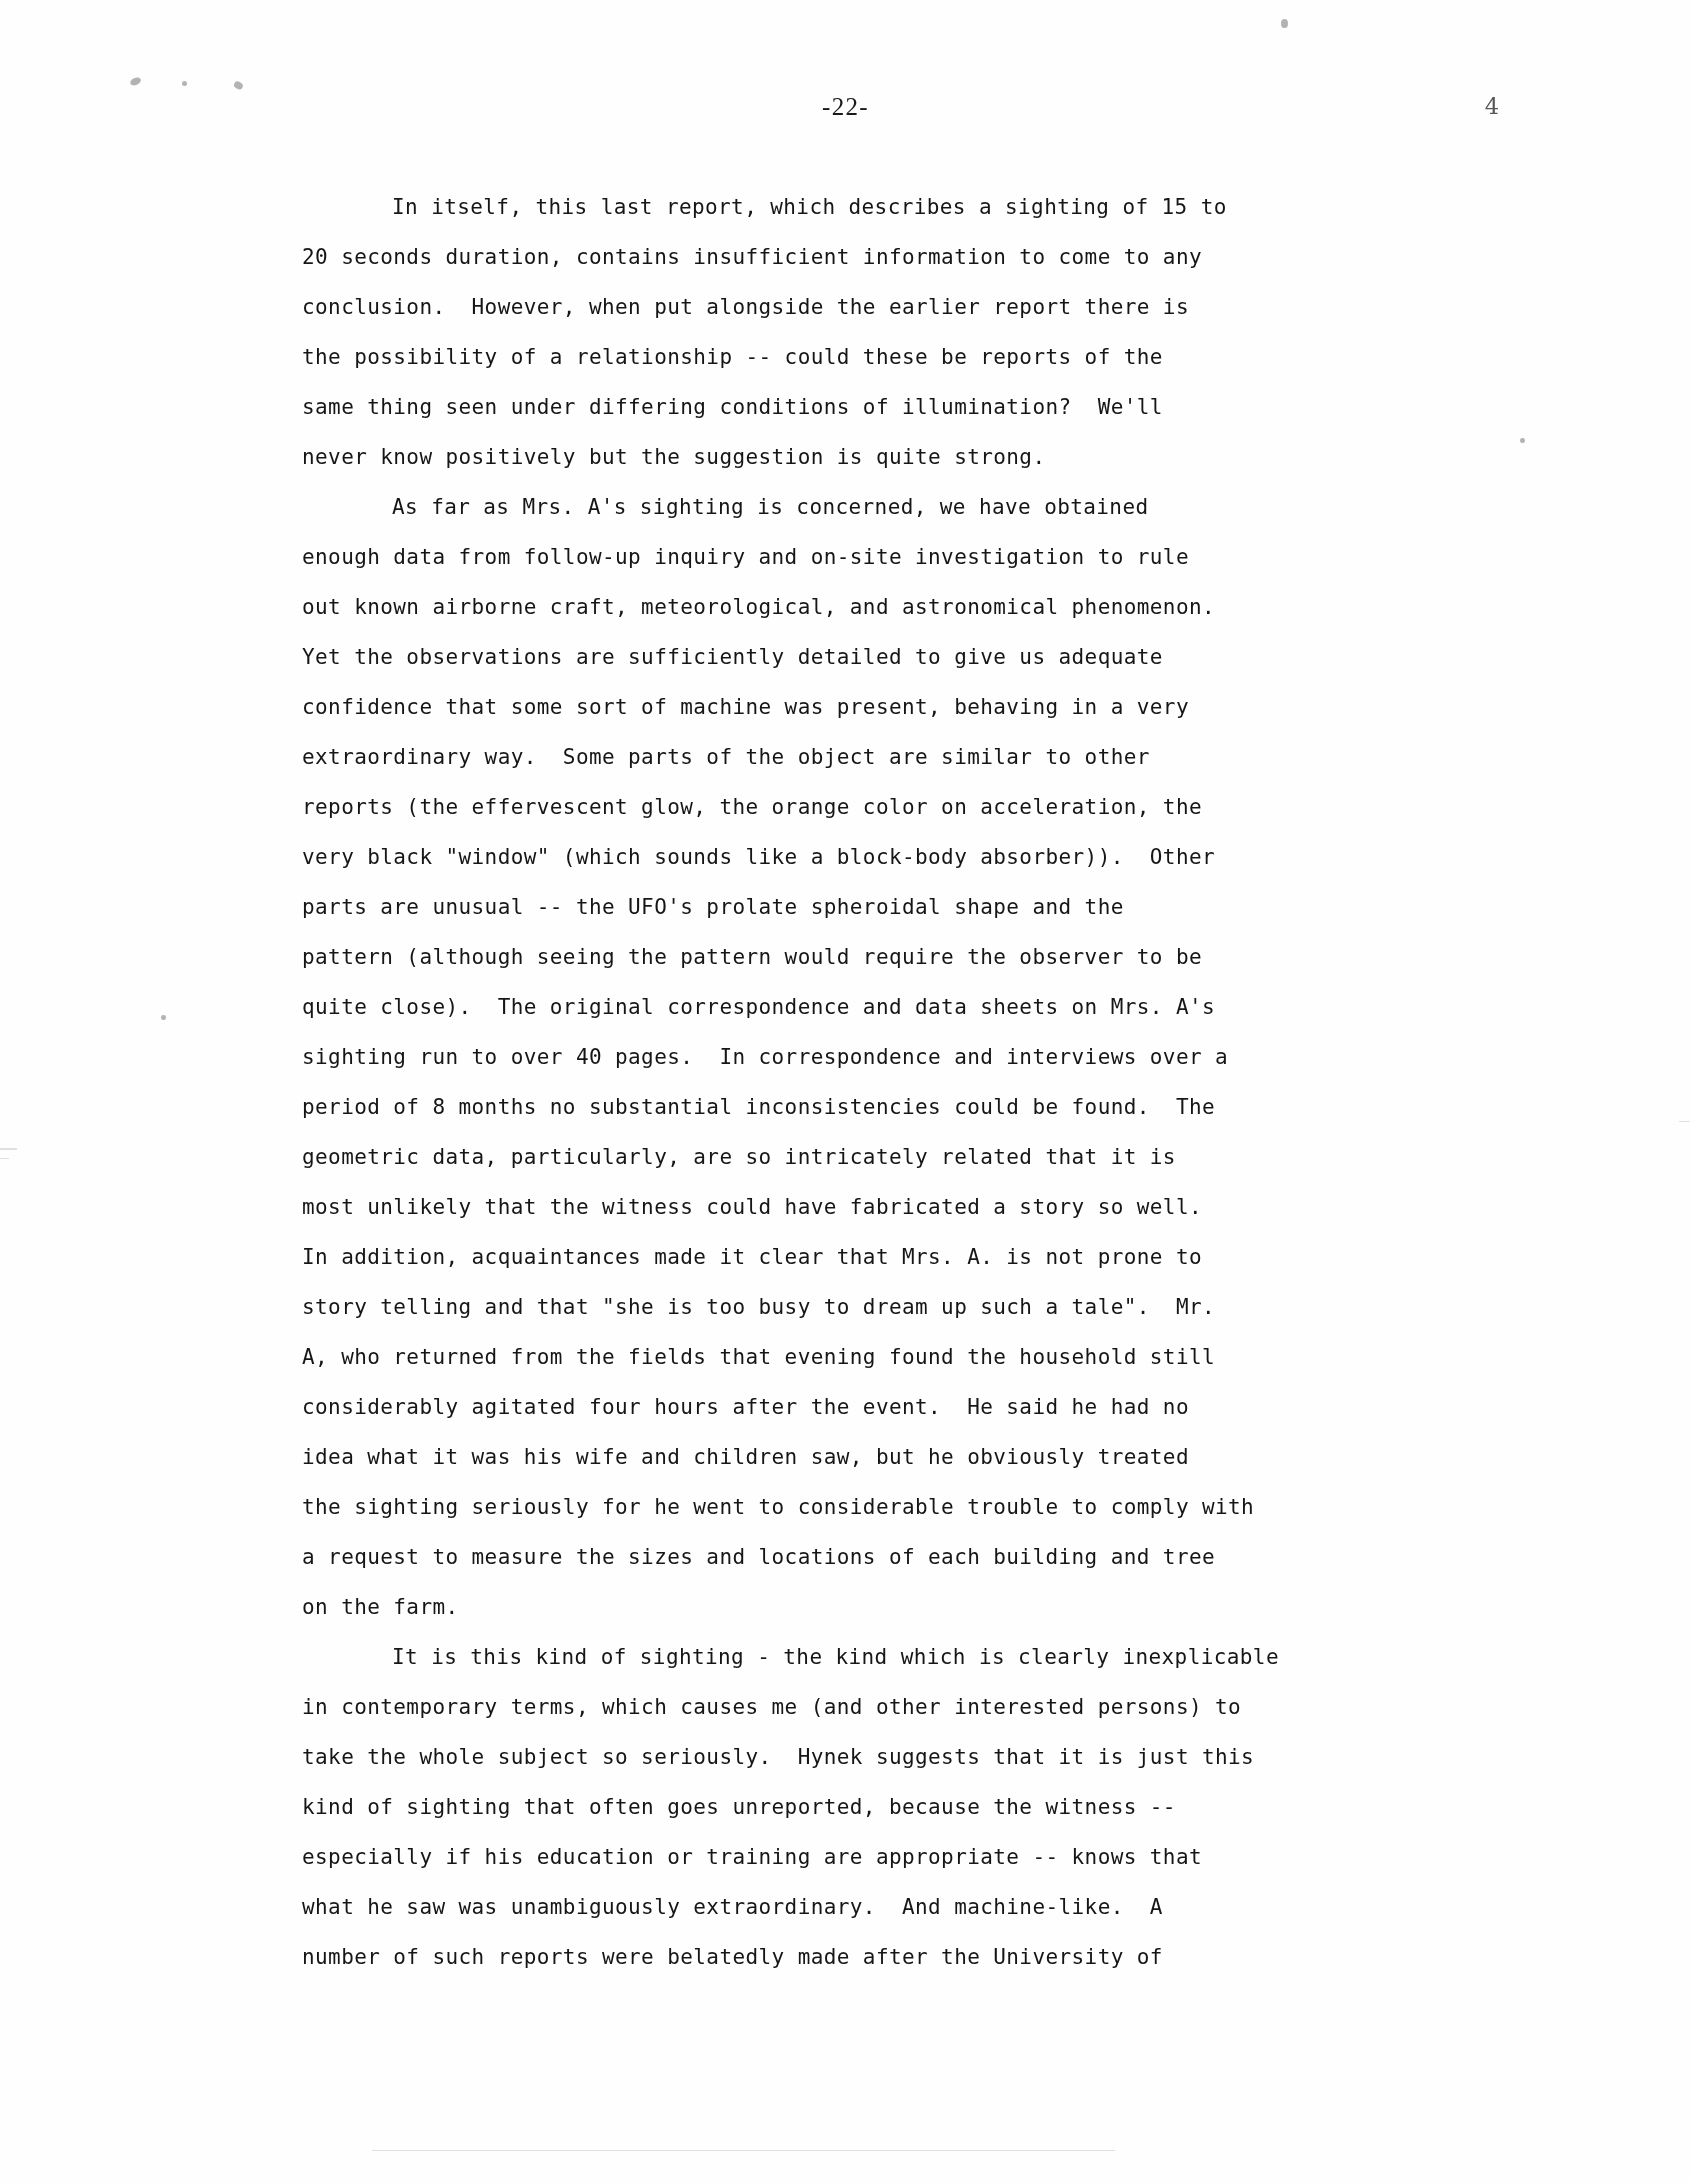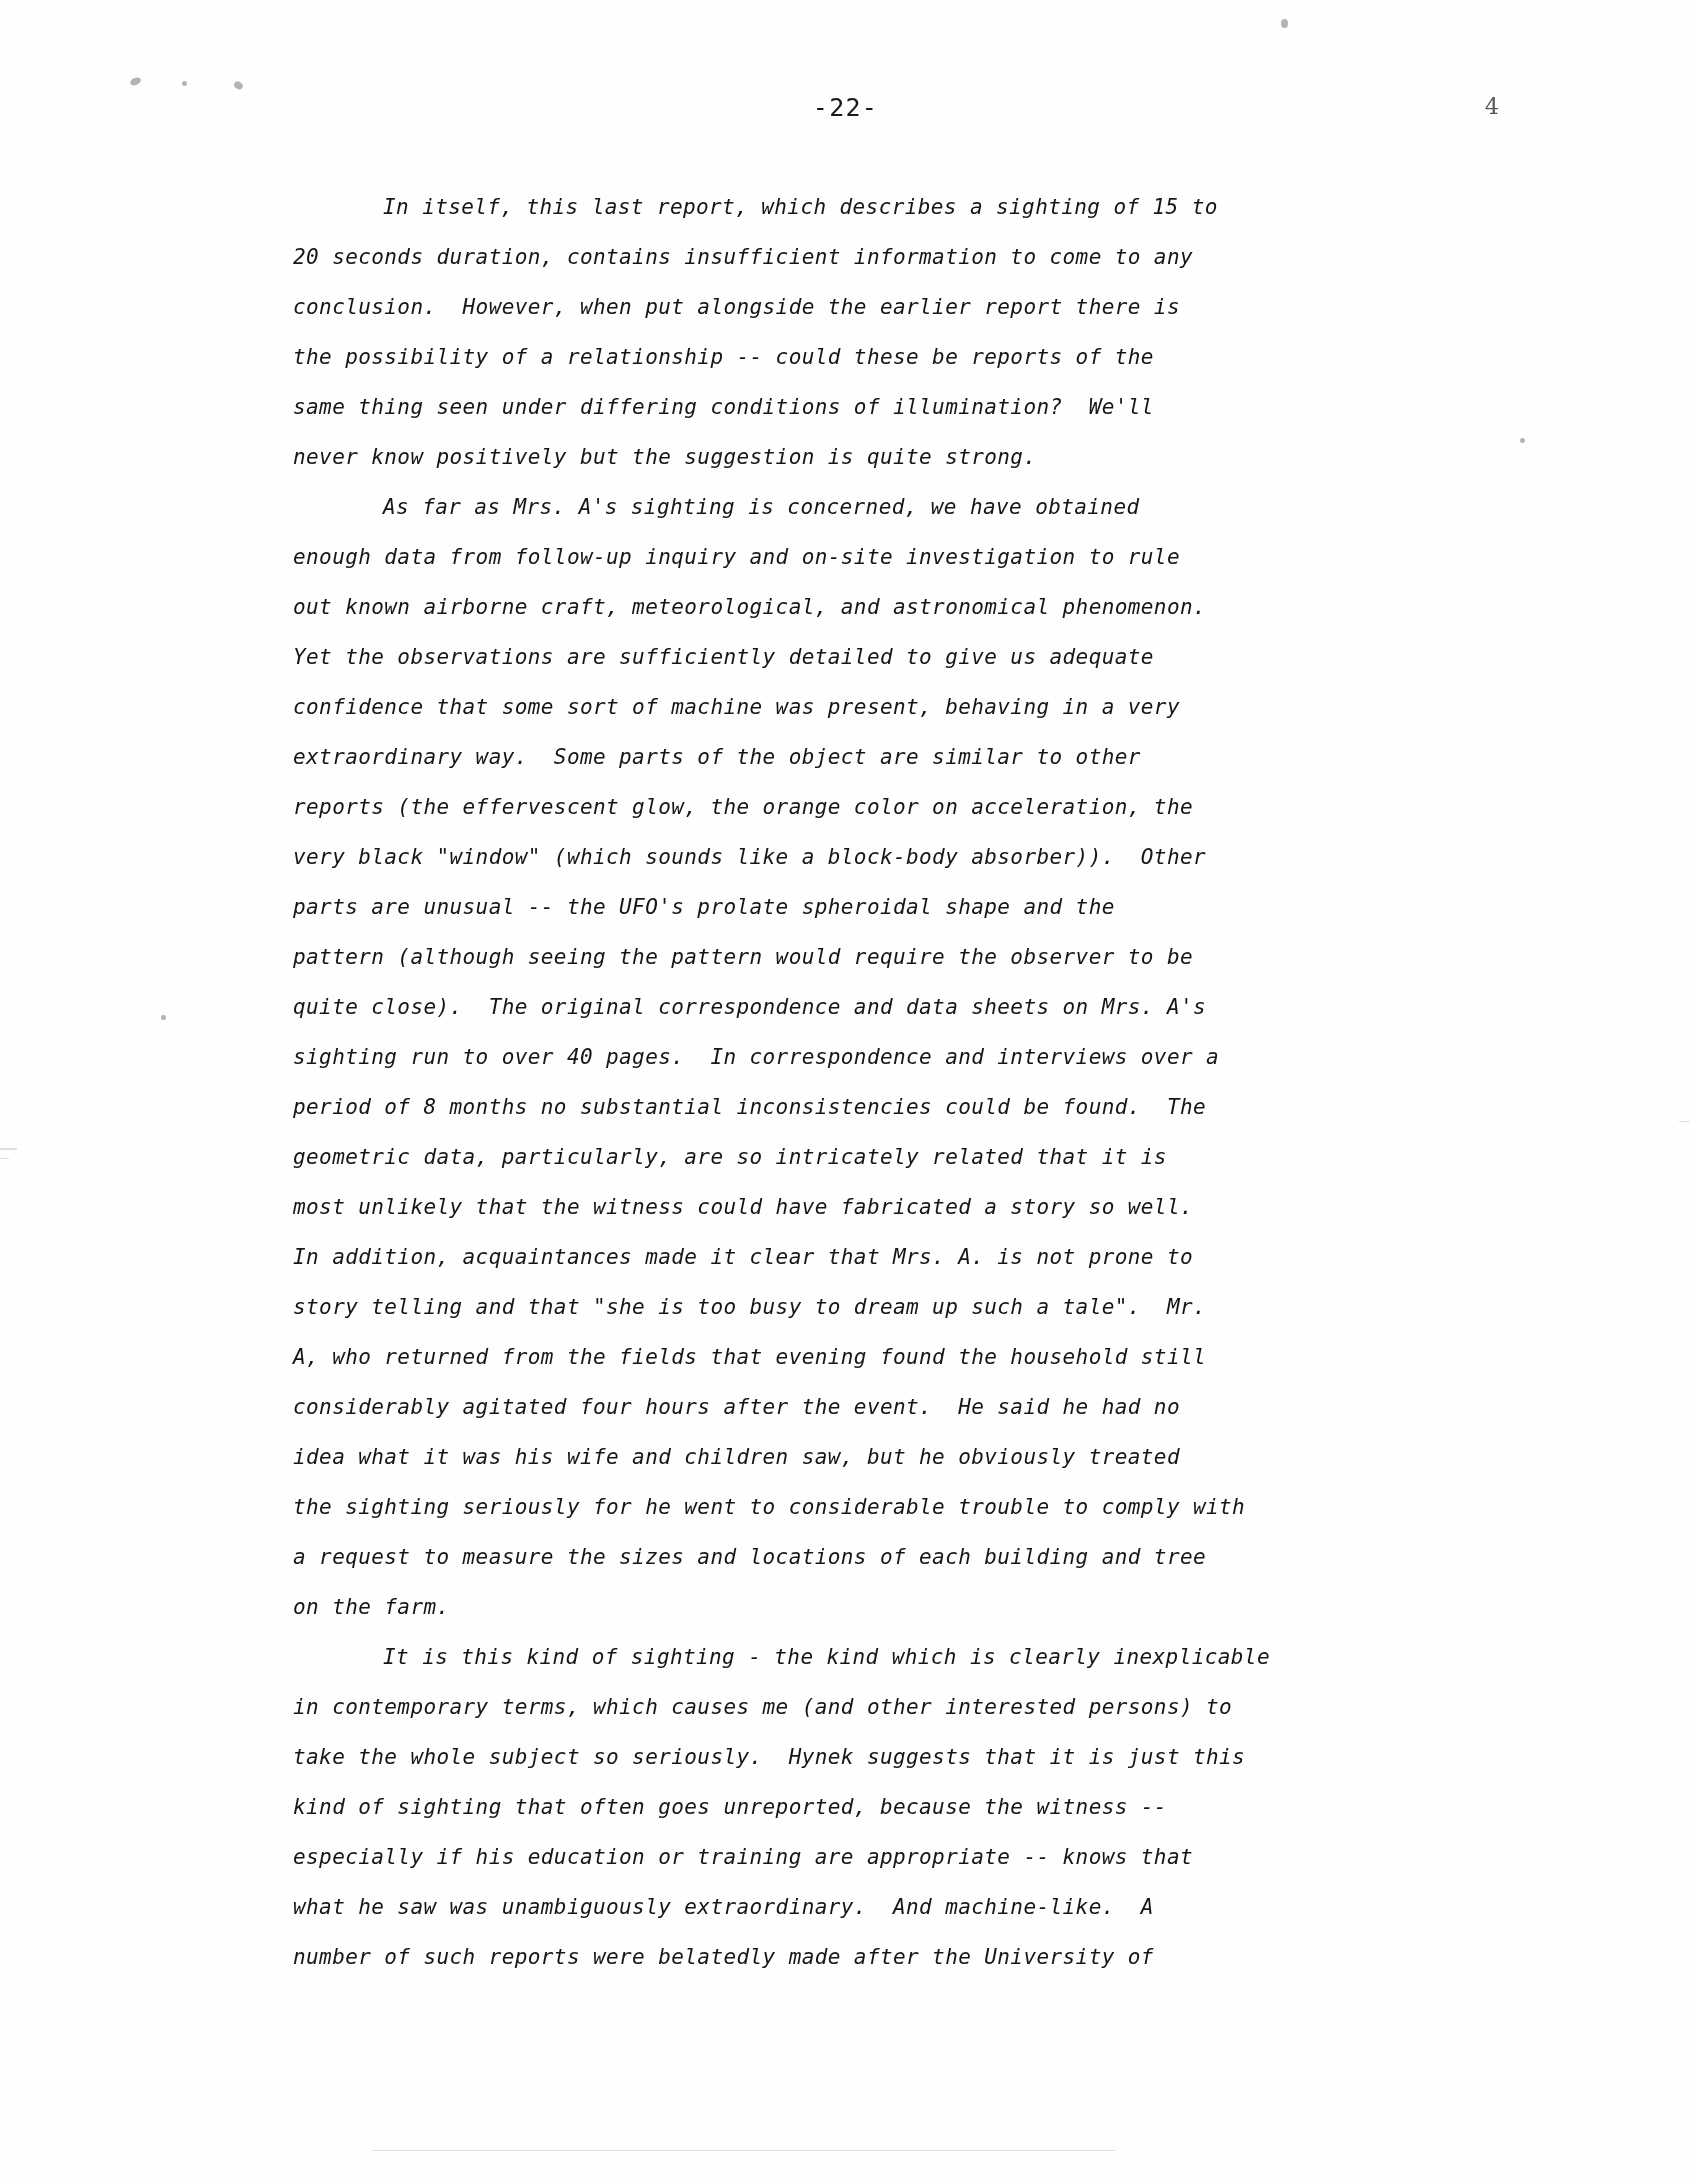--- a/index.html
+++ b/index.html
@@ -31,20 +31,21 @@
   }
   .page-number {
     position: absolute;
     top: 93px;
     left: 0;
     width: 1691px;
     text-align: center;
     font-size: 25px;
     letter-spacing: 1.3px;
     color: #1a1a1a;
+    font-family: Liberation Serif, serif;
   }
   .corner-mark {
     position: absolute;
     top: 93px;
     right: 192px;
     font-size: 22.6px;
     color: #3a3a3a;
     opacity: 0.85;
     font-family: "DejaVu Serif", serif;
   }
@@ -53,22 +54,21 @@
     top: 182px;
     left: 292px;
     width: 1201px;
     font-size: 21px;
     line-height: 50px;
     letter-spacing: 0.4px;
     color: #161616;
     white-space: pre-wrap;
   }
   .para {
-    margin: 0 0 0 1px;
-    font-style: italic;
+    margin: 0 0 0 10px;
   }
   .indent {
     display: inline-block;
     width: 90px;
   }
 </style>
 </head>
 <body>
 
 <div class="page">

